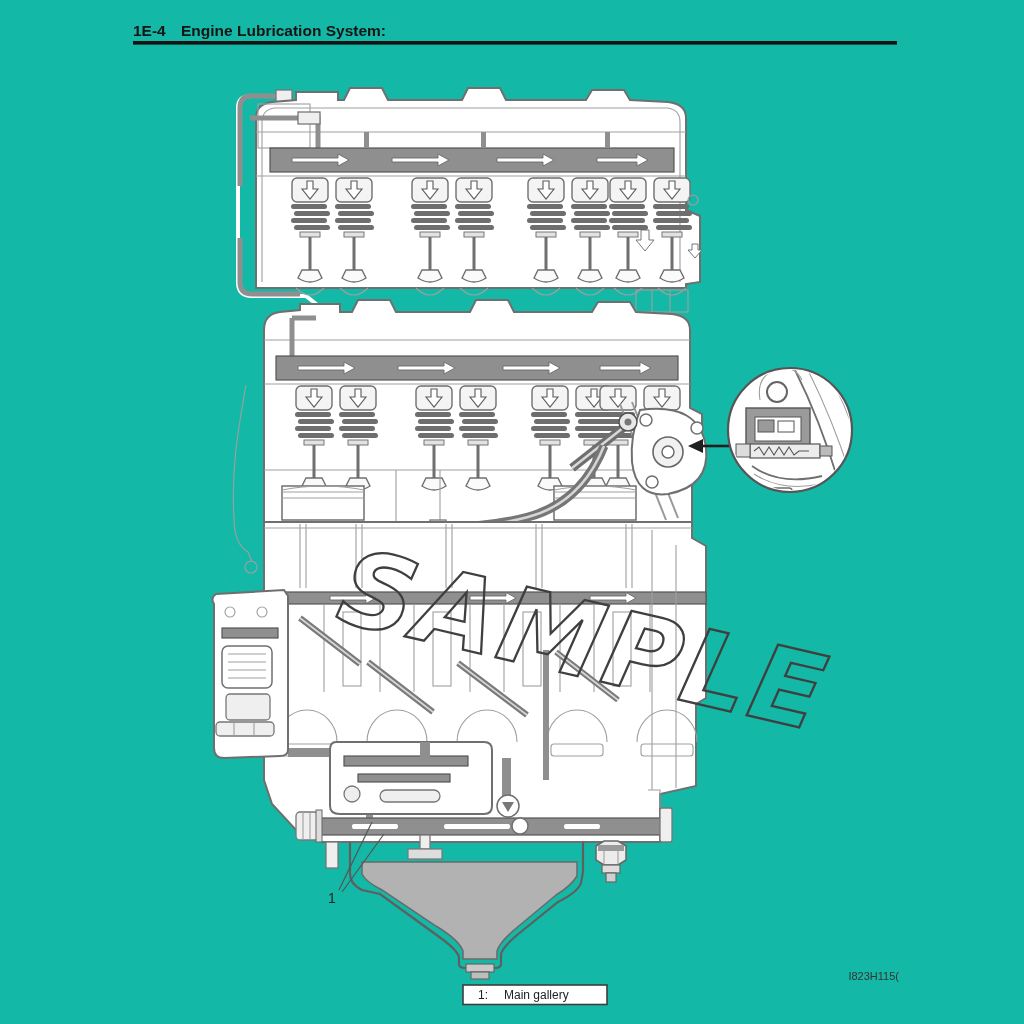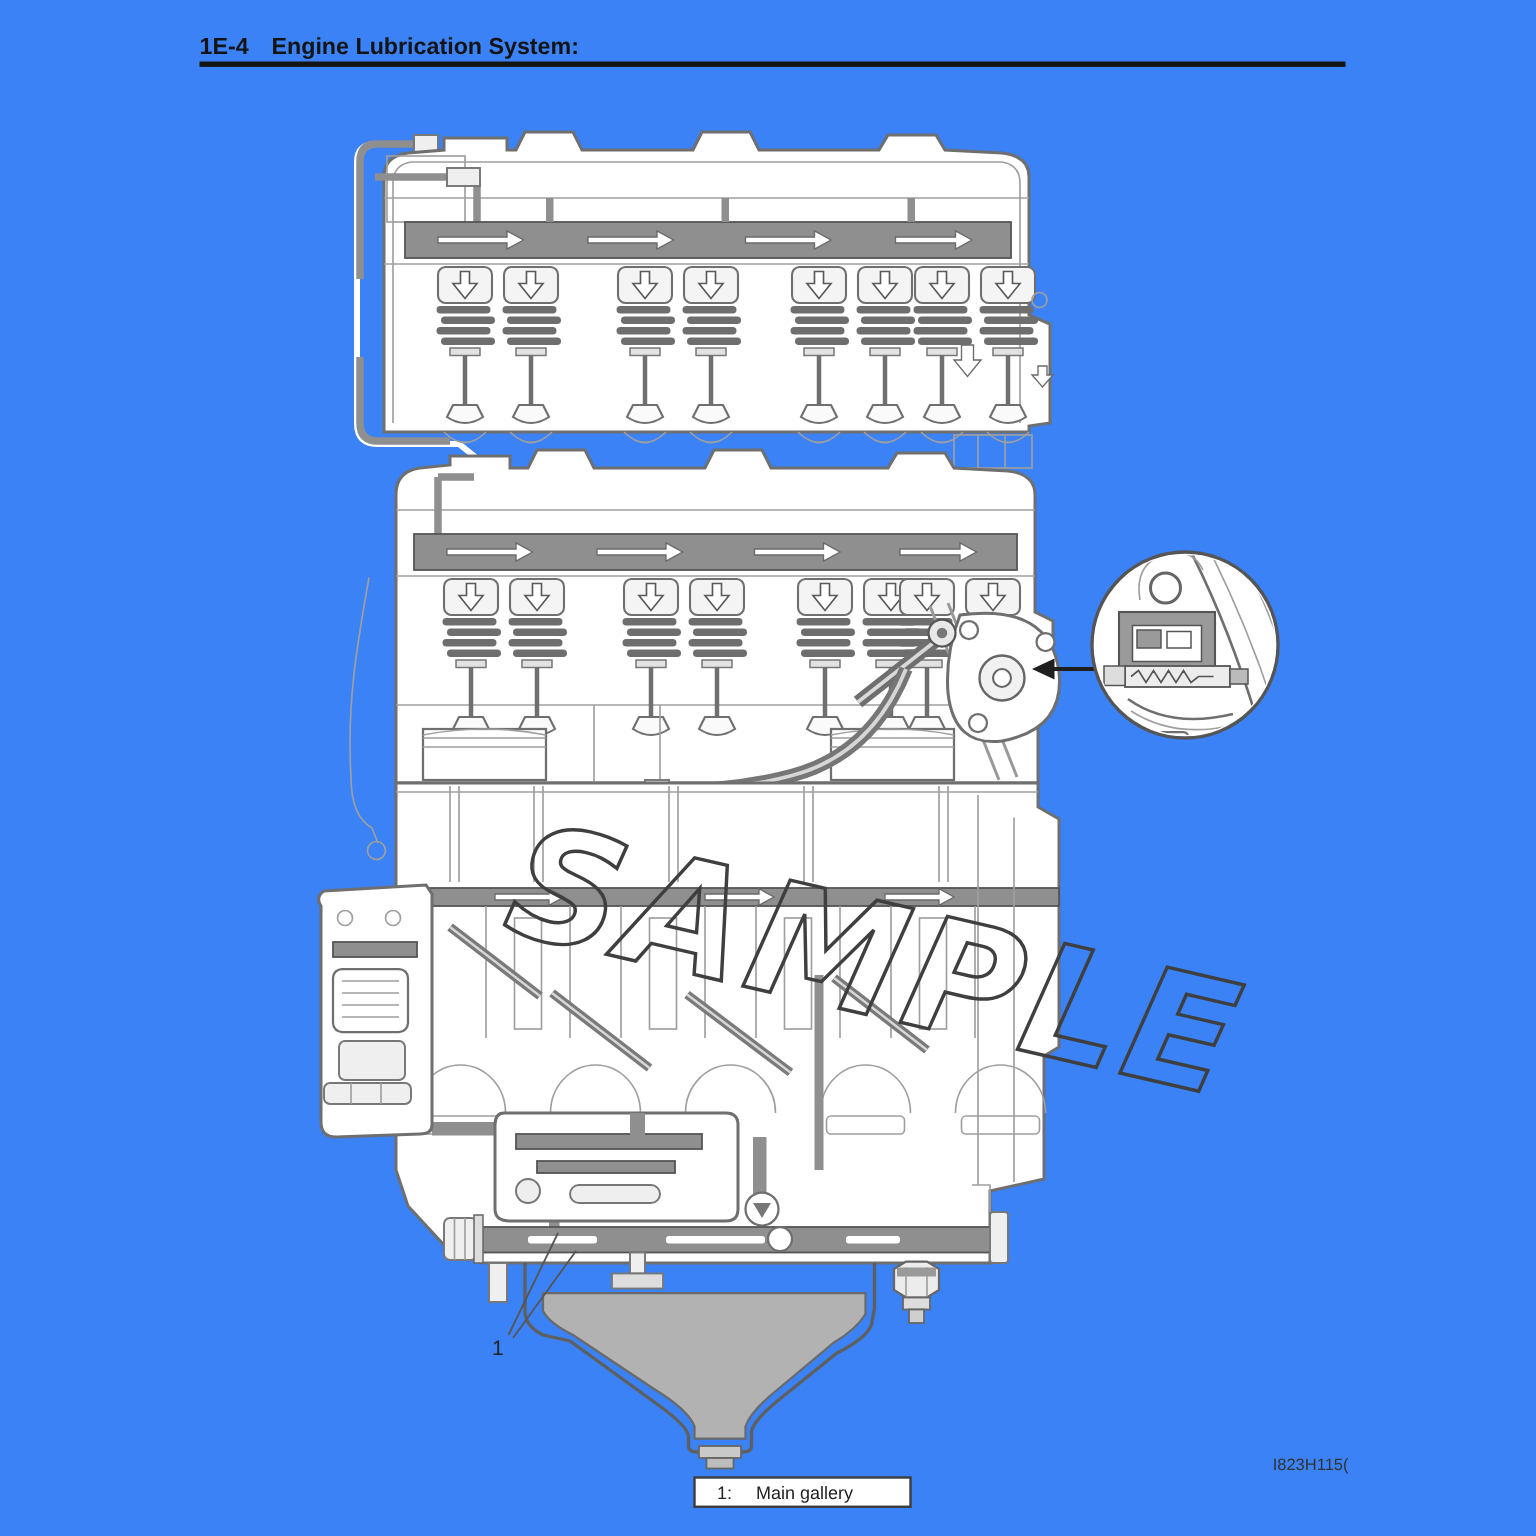--- a/index.html
+++ b/index.html
@@ -1,20 +1,20 @@
 <!DOCTYPE html>
 <html style="--line: #6f6f6f; --oil: #8f8f8f; --oil-fill: #b2b2b2; --wm: #3f3f3f; --ink: #141414;"><head>
 <meta charset="utf-8">
 <style>
   :root{
     --line:#6f6f6f; --line2:#9f9f9f; --dark:#4a4a4a;
     --oil:#8f8f8f; --oil-fill:#b2b2b2; --wm:#3f3f3f; --ink:#141414;
   }
   html,body{margin:0;padding:0;background:#fff;}
-  .page{position:relative;width:1024px;height:1024px;background:#3b82f6;overflow:hidden;
+  .page{position:relative;width:1024px;height:1024px;background:#14b8a6;overflow:hidden;
         font-family:"Liberation Sans","DejaVu Sans",sans-serif;}
   svg{position:absolute;left:0;top:0;}
   
   .outl{fill:#ffffff;stroke:var(--line);stroke-width:2;}
   .ln  {fill:none;stroke:var(--line);stroke-width:1.8;}
   .thin{fill:none;stroke:var(--line2);stroke-width:1.1;}
   .oilbar{fill:var(--oil);stroke:#555;stroke-width:1.2;}
   .oilln{fill:none;stroke:var(--oil);stroke-width:5;}
   .warr{fill:#ffffff;stroke:#6a6a6a;stroke-width:0.9;}
   .lt{fill:#efefef;stroke:#777;stroke-width:1.3;}

